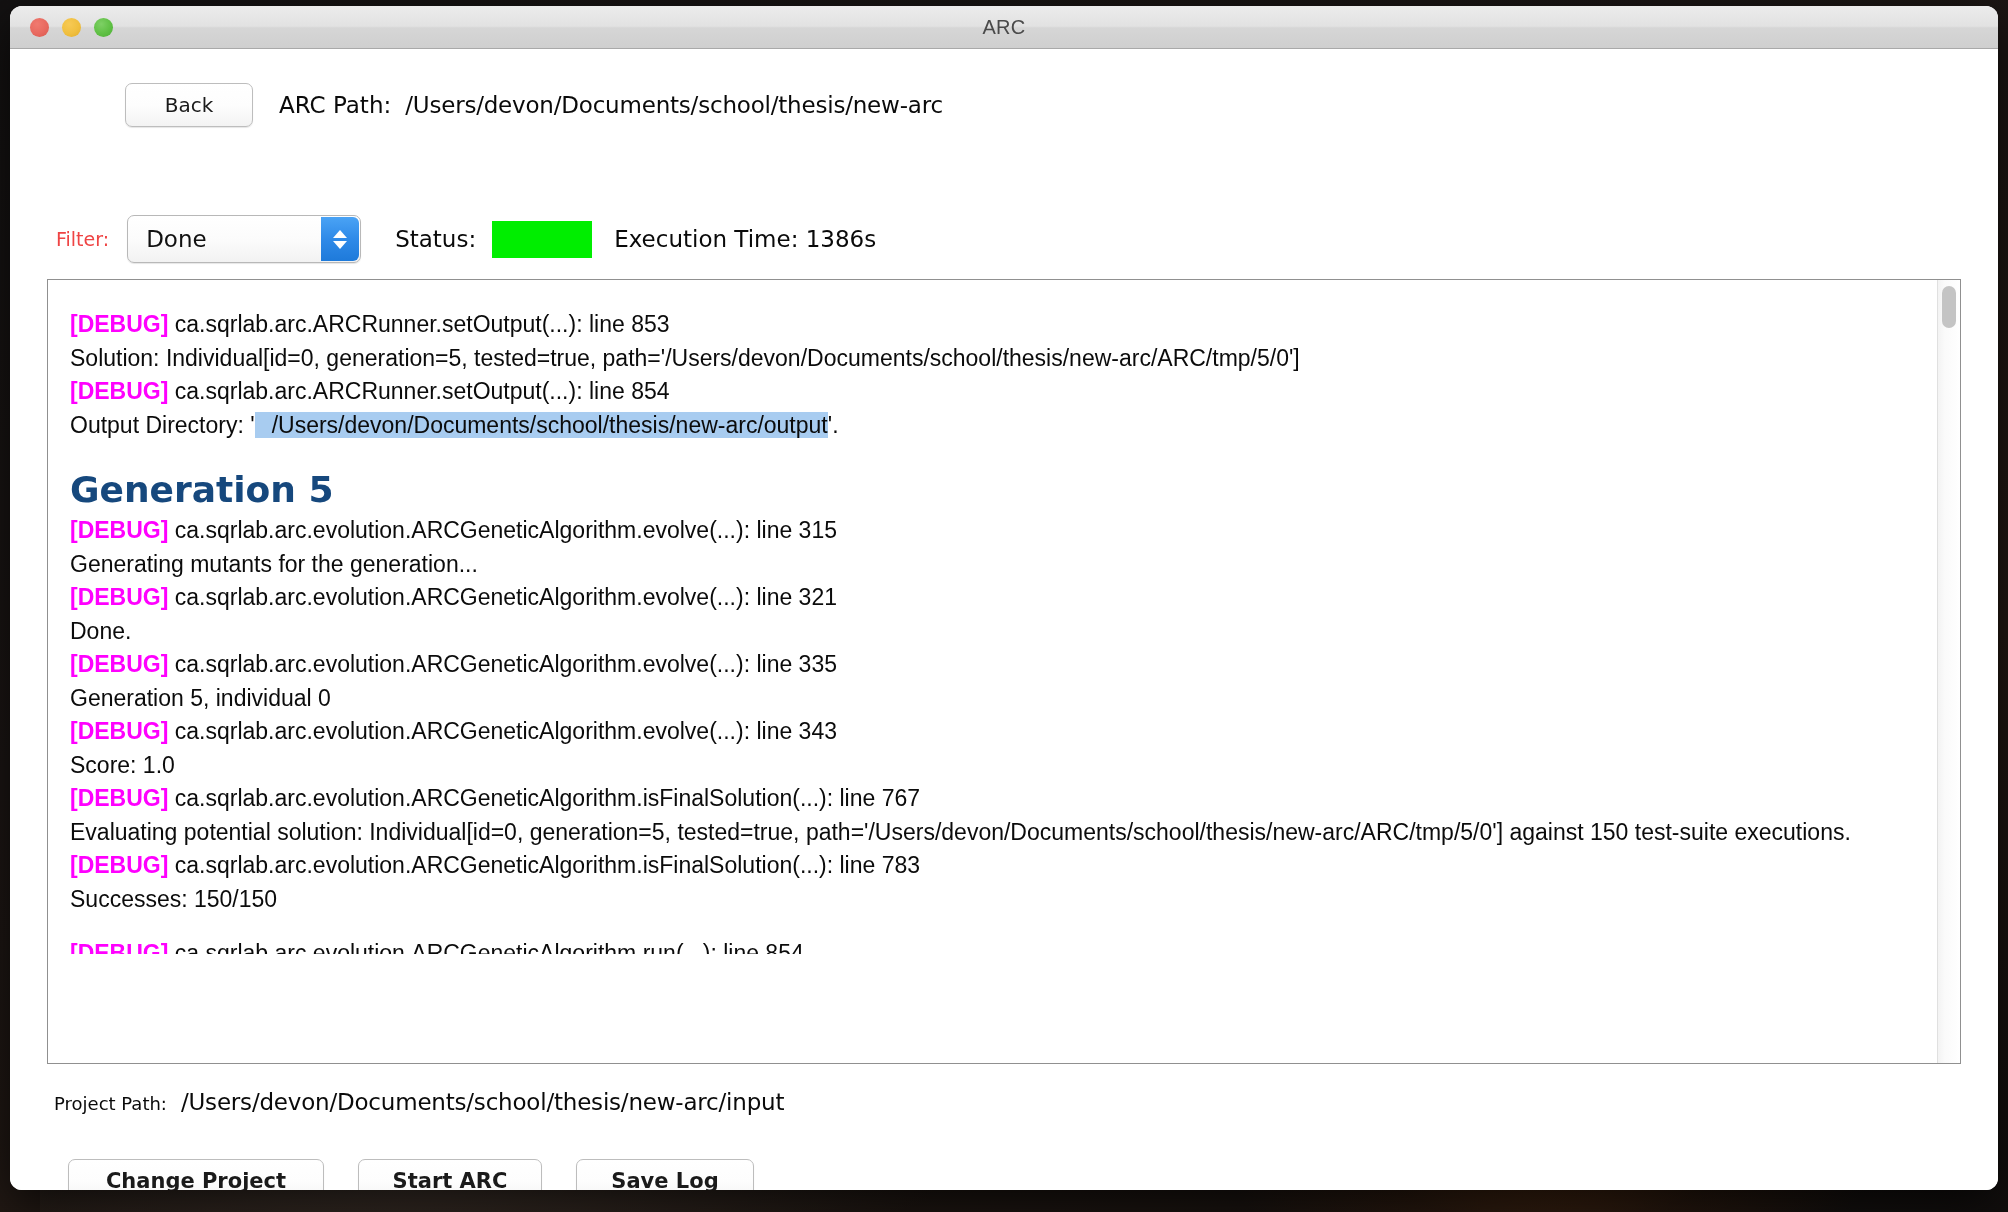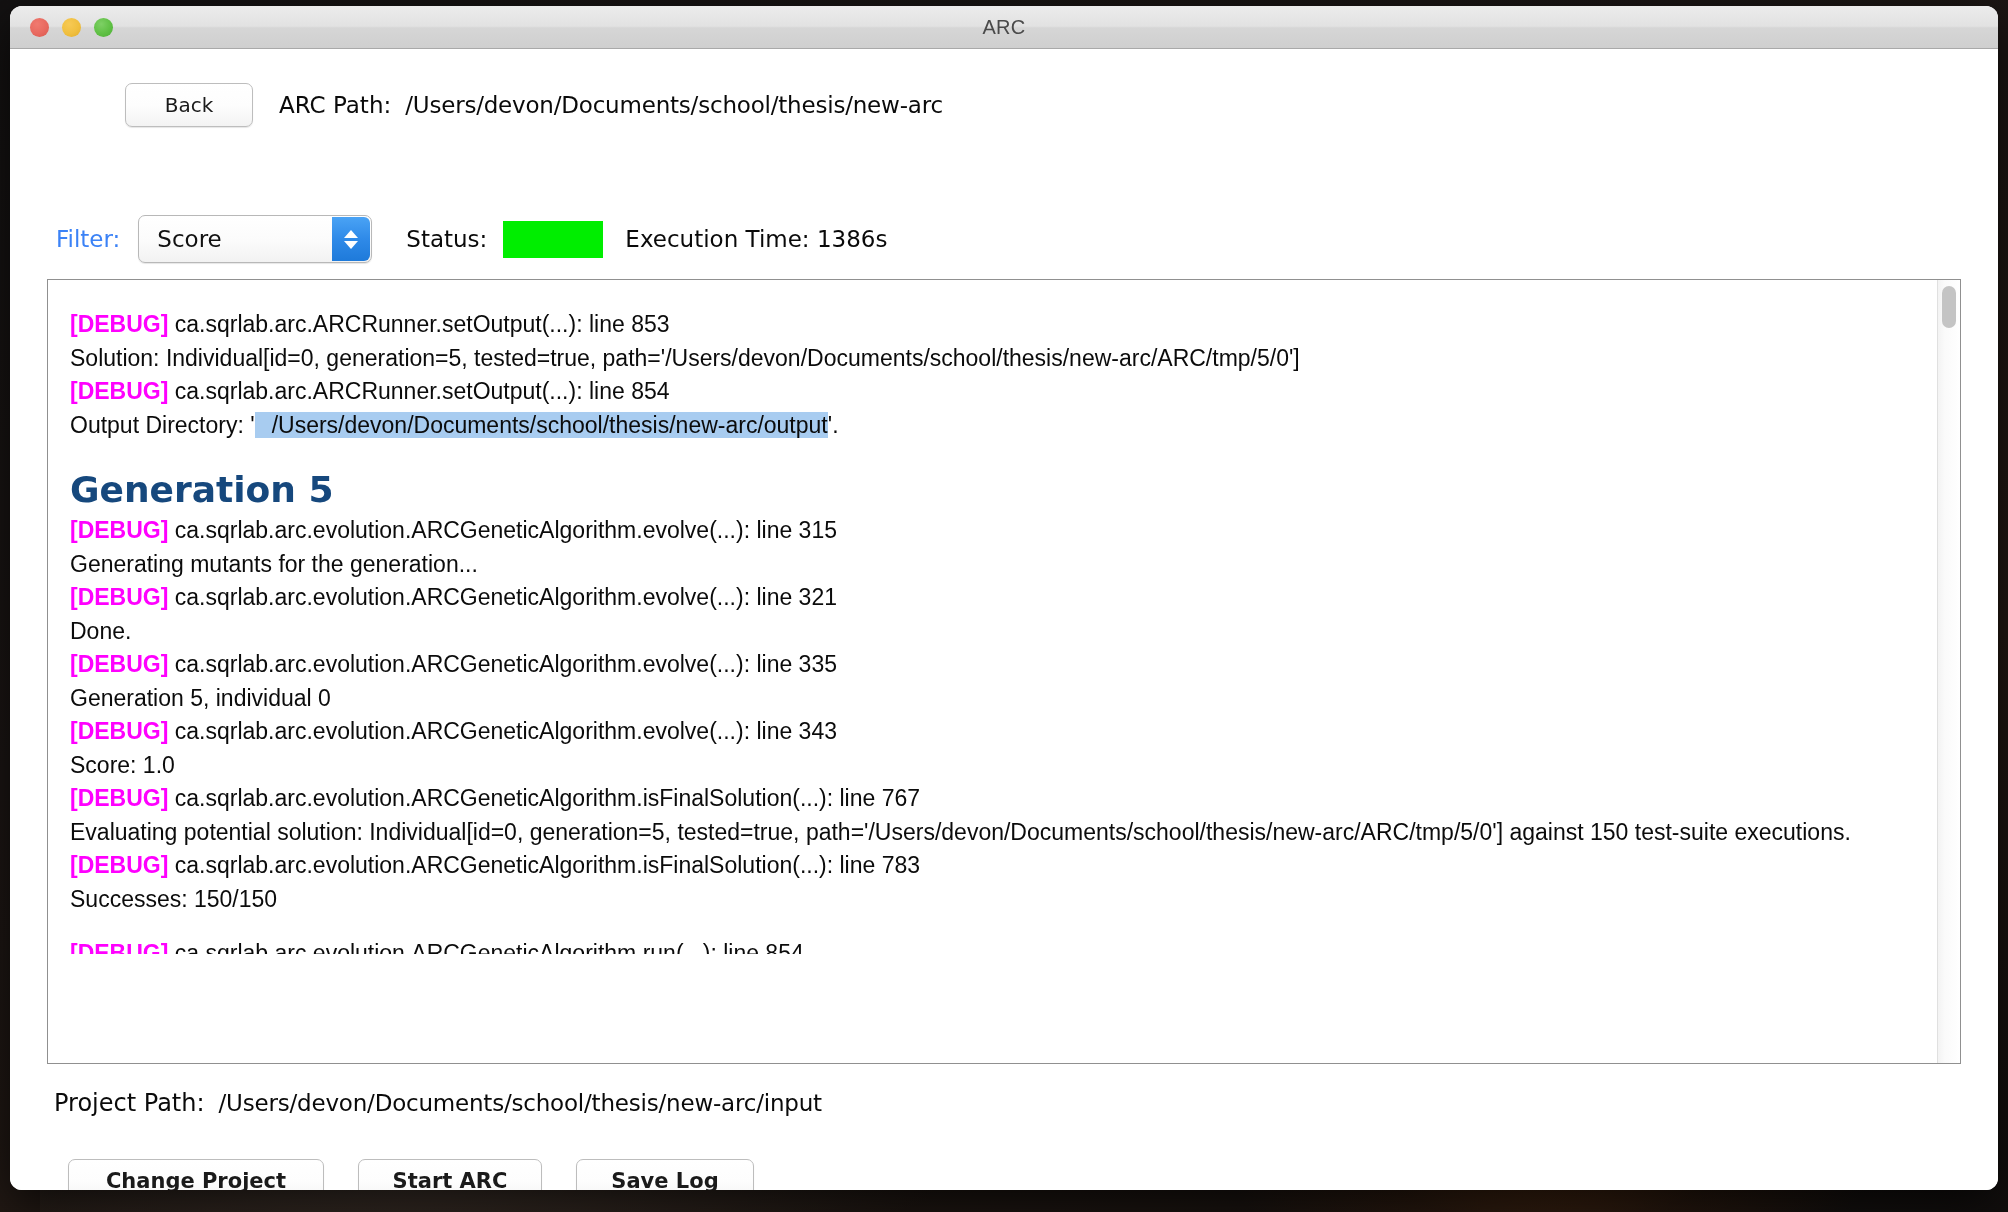--- a/index.html
+++ b/index.html
@@ -143,22 +143,22 @@
     position: absolute;
     left: 0; top: 165px;
     width: 100%;
     height: 50px;
     display: flex;
     align-items: center;
   }
   #filter-label {
     margin-left: 46px;
     font-family: "DejaVu Sans", sans-serif;
-    font-size: 23px;
-    color: #3b82f6;
+    font-size: 19px;
+    color: #ef4444;
     text-align: right;
   }
   #filter-select {
     position: relative;
     margin-left: 18px;
     width: 232px;
     height: 46px;
     background: linear-gradient(to bottom, #ffffff 0%, #fbfbfb 55%, #f2f2f2 100%);
     border: 1px solid #b8b8b8;
     border-radius: 7px;
@@ -289,21 +289,21 @@
   #row-project {
     position: absolute;
     left: 0;
     top: 1040px;
     display: flex;
     align-items: baseline;
   }
   #project-path-label {
     margin-left: 44px;
     font-family: "DejaVu Sans", sans-serif;
-    font-size: 24px;
+    font-size: 18px;
     color: #0a0a0a;
   }
   #project-path-value {
     margin-left: 14px;
     font-family: "DejaVu Sans", sans-serif;
     font-size: 23px;
     color: #0a0a0a;
     letter-spacing: -0.2px;
   }
 
@@ -343,21 +343,21 @@
 
     <div id="row-path">
       <div id="back-button" class="aqua-button">Back</div>
       <span id="arc-path-label">ARC Path:</span>
       <span id="arc-path-value">/Users/devon/Documents/school/thesis/new-arc</span>
     </div>
 
     <div id="row-filter">
       <span id="filter-label">Filter:</span>
       <div id="filter-select">
-        <span id="filter-value">Score</span>
+        <span id="filter-value">Done</span>
         <span id="filter-stepper">
           <span class="chev chev-up"></span>
           <span class="chev chev-down"></span>
         </span>
       </div>
       <span id="status-label">Status:</span>
       <span id="status-indicator" style="background: rgb(0, 238, 0);"></span>
       <span id="exec-time">Execution Time: 1386s</span>
     </div>
 

